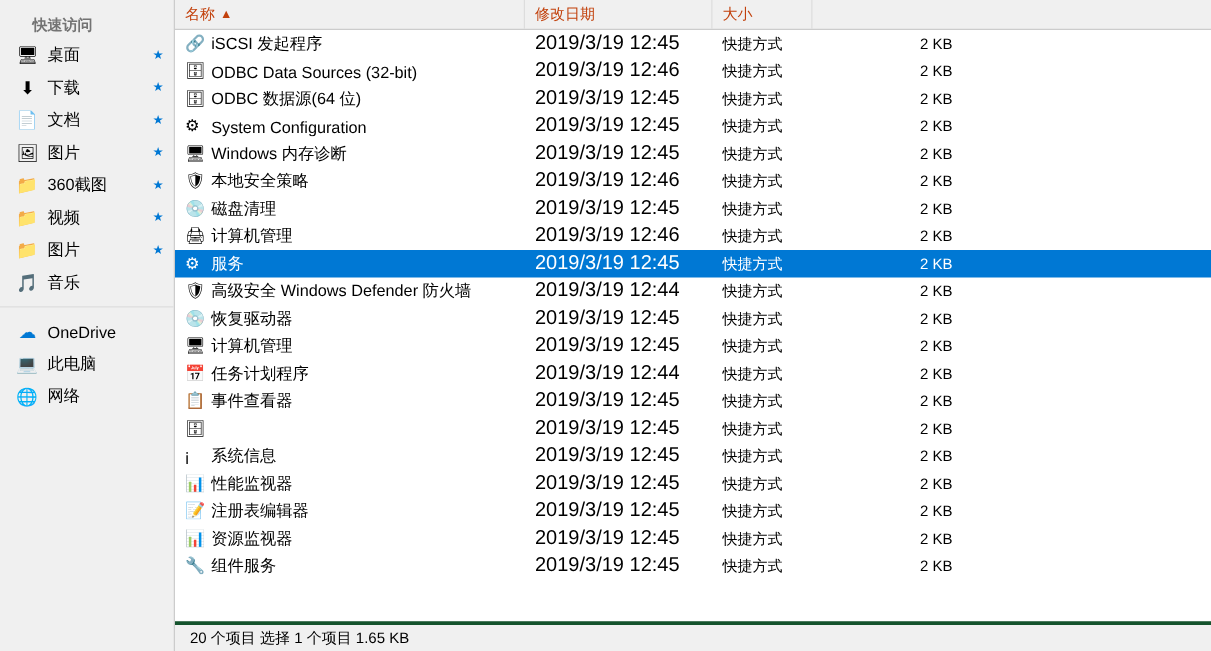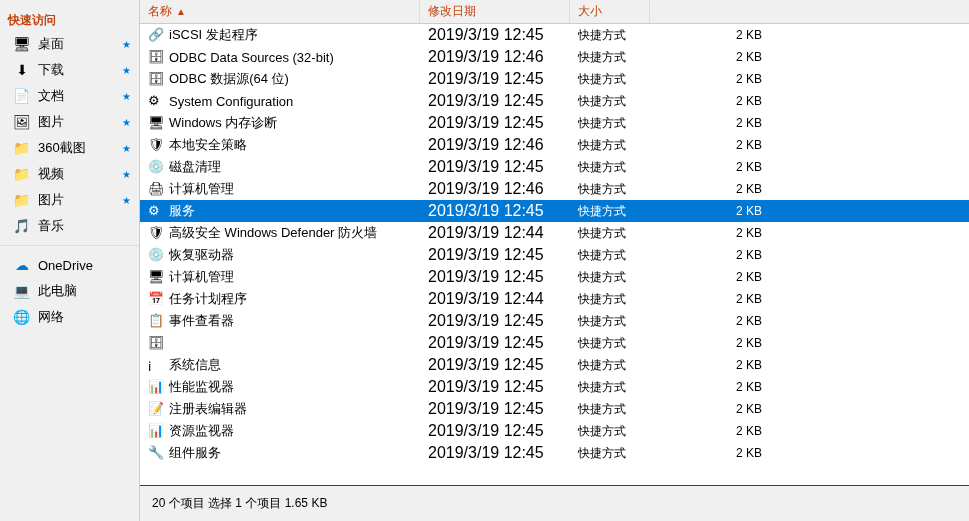--- a/index.html
+++ b/index.html
@@ -17,23 +17,23 @@
     .sidebar {
       width: 140px;
       background: #f0f0f0;
       border-right: 1px solid #ccc;
       padding: 8px 0;
       flex-shrink: 0;
       overflow-y: auto;
     }
     .sidebar-section-header {
       font-size: 12px;
-      color: #c2410c;
+      color: #737373;
       font-weight: bold;
-      padding: 4px 12px 2px 8px;
+      padding: 4px 12px 2px 26px;
     }
     .sidebar-item {
       display: flex;
       align-items: center;
       padding: 3px 8px 3px 12px;
       cursor: pointer;
       color: #000;
       position: relative;
     }
     .sidebar-item .icon {
@@ -165,23 +165,23 @@
     .file-list::-webkit-scrollbar-track {
       background: #f0f0f0;
     }
     .file-list::-webkit-scrollbar-thumb {
       background: #c0c0c0;
       border: 2px solid #f0f0f0;
     }
 
     
     .status-bar {
-      height: 36px;
+      height: 24px;
       background: #f0f0f0;
-      border-top: 1px solid #14532d;
+      border-top: 3px solid #14532d;
       display: flex;
       align-items: center;
       padding: 0 12px;
       font-size: 12px;
       color: #000;
       flex-shrink: 0;
     }
   </style>
 </head>
 <body>

